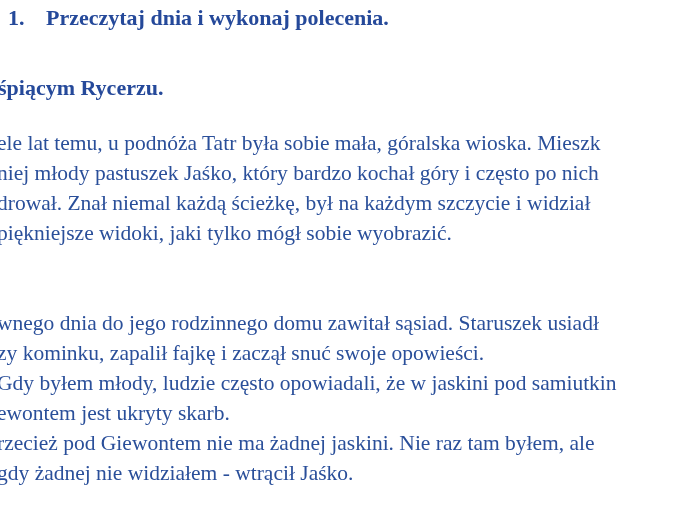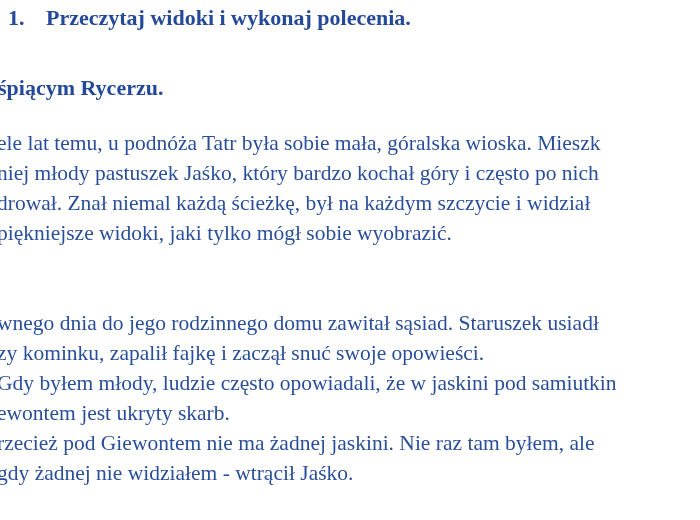--- a/index.html
+++ b/index.html
@@ -60,21 +60,21 @@
     }
     #para1 { top: 128px; }
     #para2 { top: 308px; }
   </style>
 </head>
 <body>
 
 <div class="page">
 
   <div class="heading">
-    <span class="num">1.</span><span>Przeczytaj widoki i wykonaj polecenia.</span>
+    <span class="num">1.</span><span>Przeczytaj dnia i wykonaj polecenia.</span>
   </div>
 
   <div class="title">śpiącym Rycerzu.</div>
 
   <div class="para" id="para1">
     <span class="line">ele lat temu, u podnóża Tatr była sobie mała, góralska wioska. Mieszk</span>
     <span class="line">niej młody pastuszek Jaśko, który bardzo kochał góry i często po nich</span>
     <span class="line">drował. Znał niemal każdą ścieżkę, był na każdym szczycie i widział</span>
     <span class="line">piękniejsze widoki, jaki tylko mógł sobie wyobrazić.</span>
   </div>

